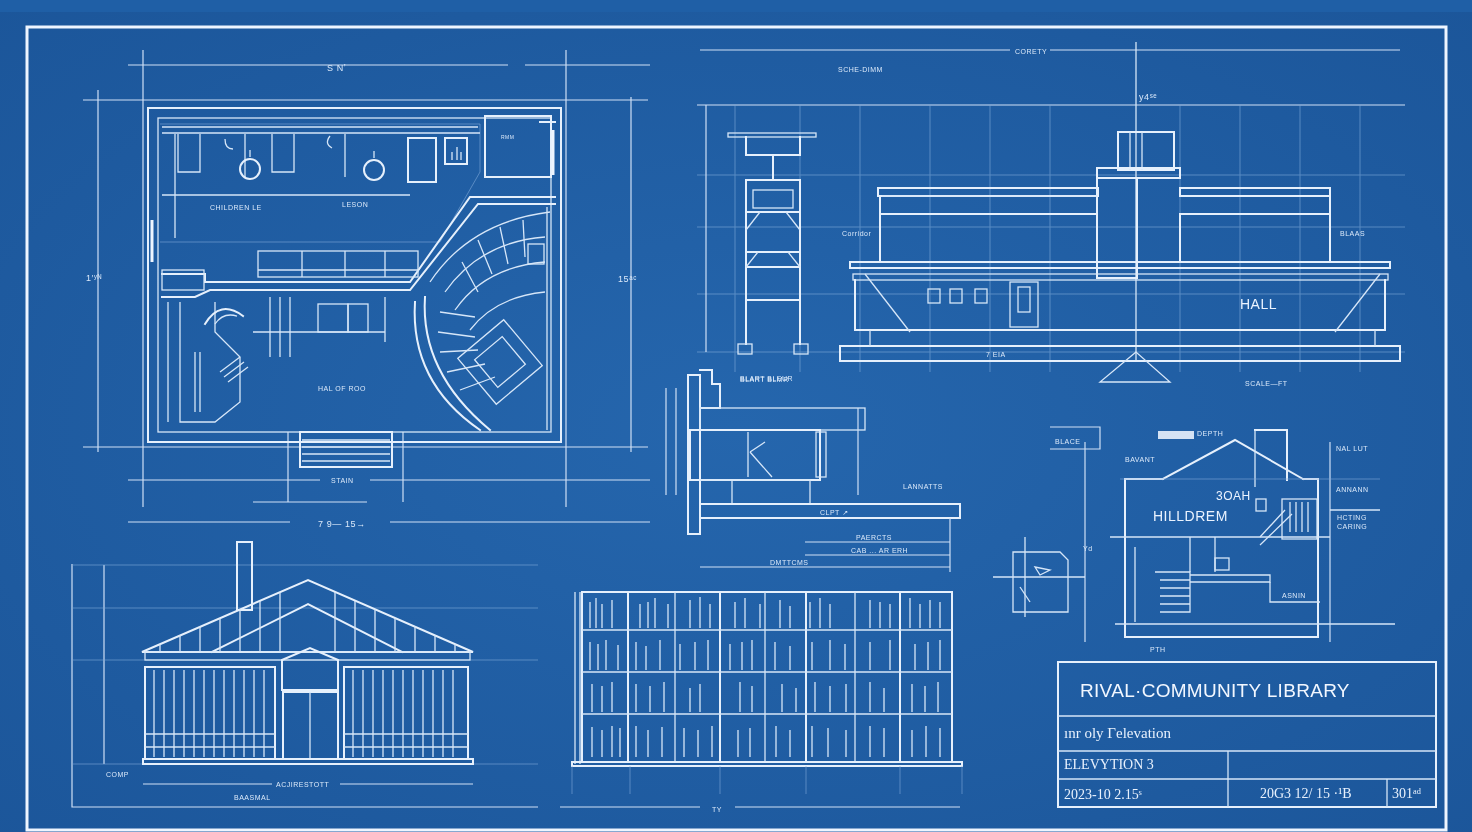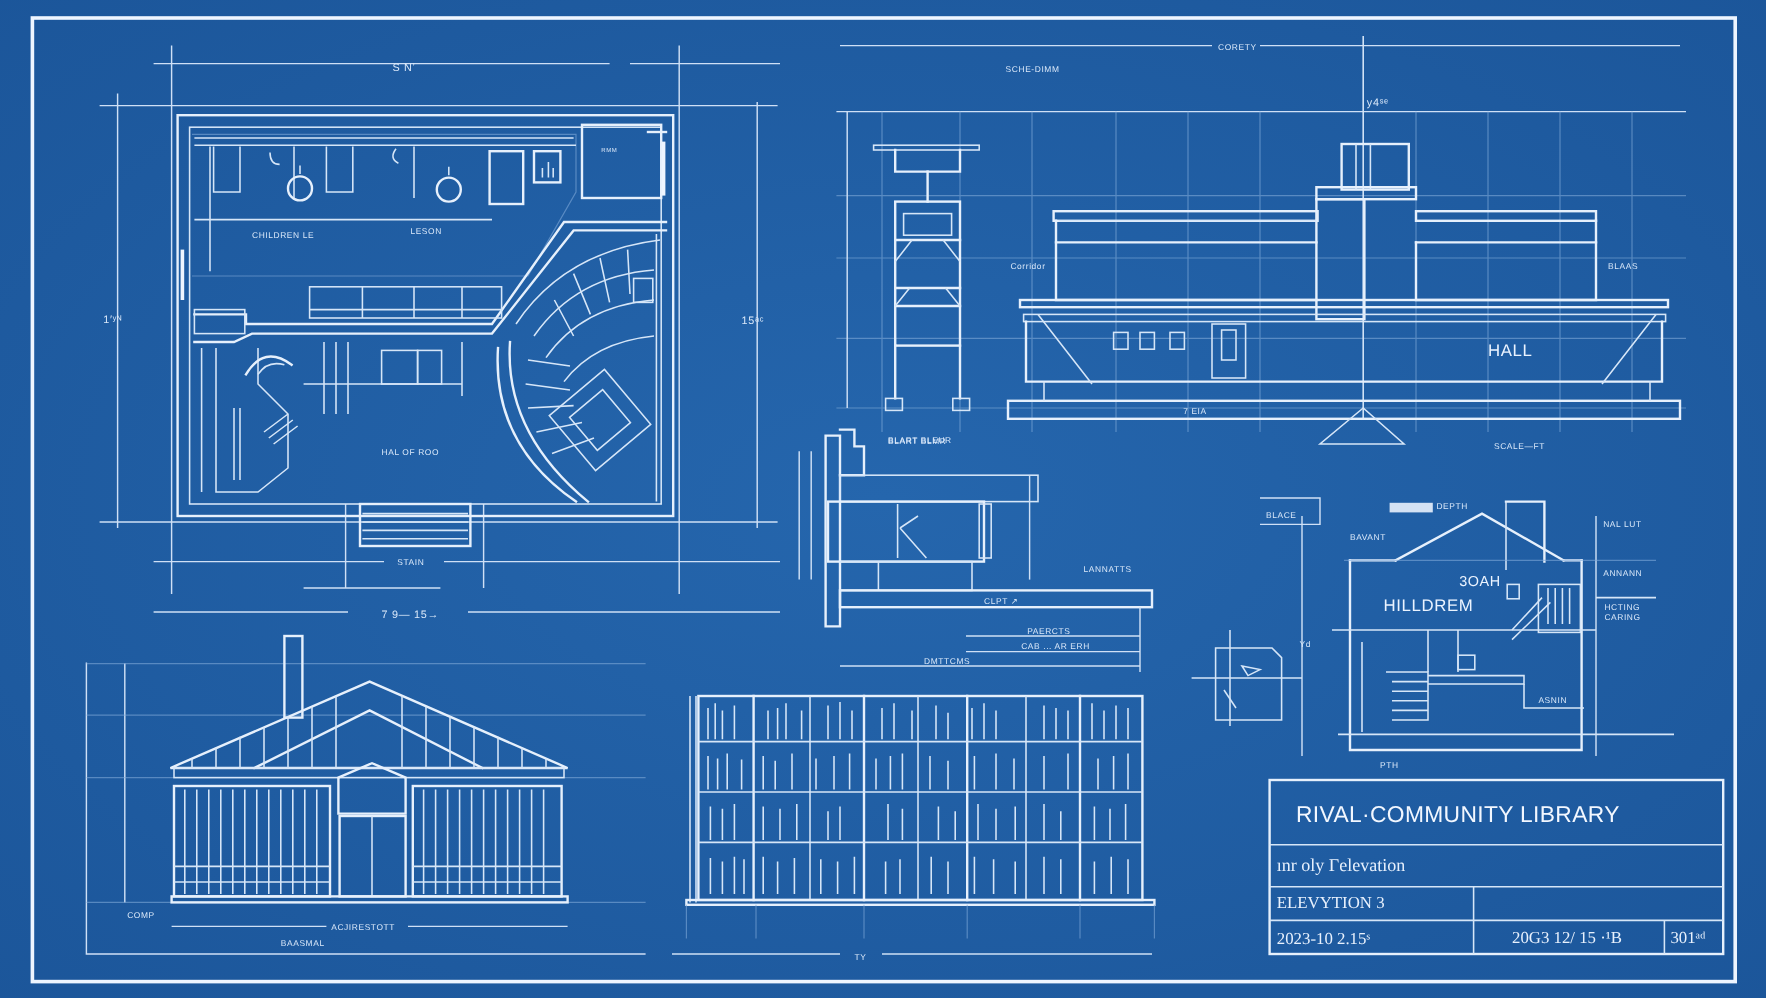--- a/index.html
+++ b/index.html
@@ -1,17 +1,17 @@
 <!DOCTYPE html>
 <html><head>
 <meta charset="utf-8">
 <style>
   html, body { margin: 0; padding: 0; }
   body { width: 1472px; height: 832px; overflow: hidden; background: #1f5fa6; }
-  #canvas { position: absolute; left: 0; top: 0; width: 1472px; height: 600px; }
+  #canvas { position: absolute; left: 0; top: 12px; width: 1472px; height: 600px; }
   svg text { font-family: "Liberation Sans", sans-serif; fill: #dbe9fa; }
   .ln { stroke: #e6f0fc; fill: none; stroke-width: 2; stroke-linecap: square; }
   .lnb { stroke: #eef5ff; fill: none; stroke-width: 3; }
   .ln1 { stroke: #d6e6f8; fill: none; stroke-width: 1.3; }
   .faint { stroke: #7fa9d8; fill: none; stroke-width: 1; opacity: .6; }
   .dim { stroke: #cfe0f6; fill: none; stroke-width: 1.2; }
   .sm { font-size: 7px; letter-spacing: .5px; }
   .md { font-size: 9px; letter-spacing: .6px; }
   .tb-title { font-size: 19px; font-weight: normal; letter-spacing: .3px; fill: #f2f7ff; }
   .tb-txt { font-family: "Liberation Serif", serif !important; font-size: 15px; fill: #e8f1fd; }

